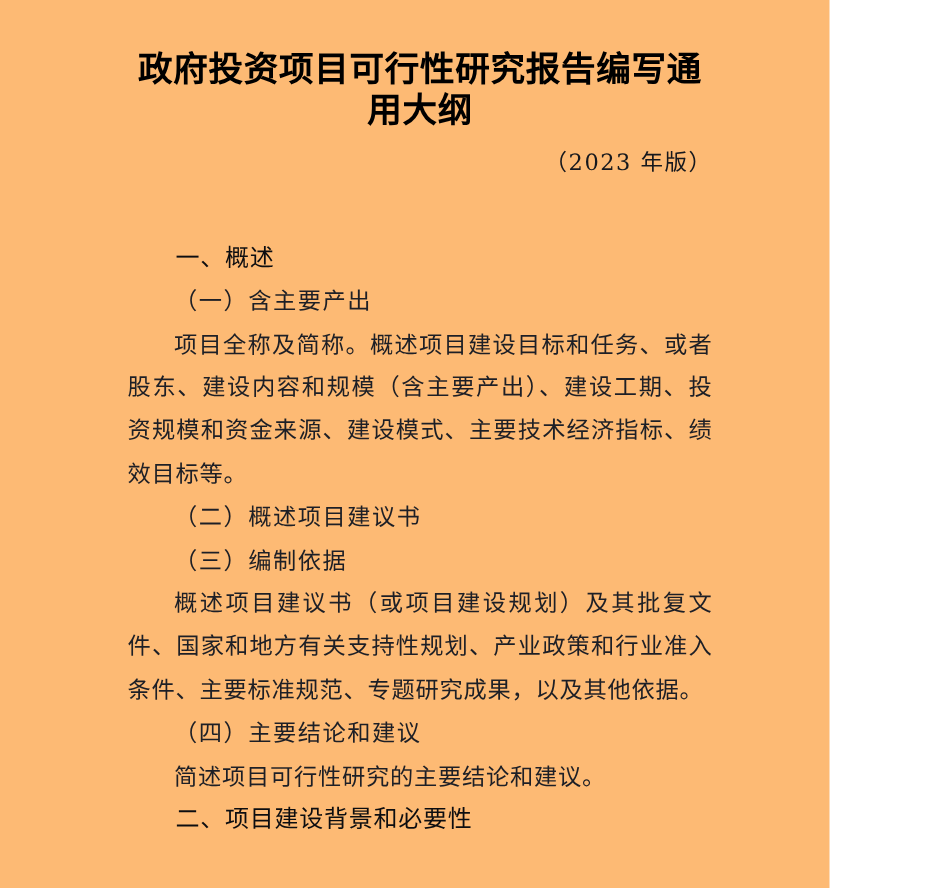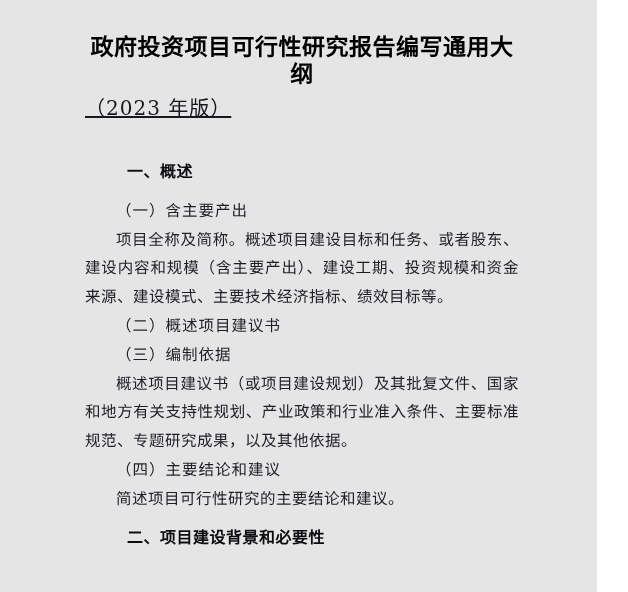--- a/index.html
+++ b/index.html
@@ -2,58 +2,57 @@
 <html lang="zh-CN"><head>
 <meta charset="utf-8">
 <style>
   html, body {
     margin: 0;
     padding: 0;
     background: #ffffff;
   }
   .page {
     position: relative;
-    width: 597px;
+    width: 553px;
     height: 592px;
     box-sizing: border-box;
     padding: 33px 78px 0 85px;
-    background: #e5e5e5;
+    background: #fdba74;
     color: #1d1f26;
     font-family: "DejaVu Serif", "Liberation Serif", serif;
     overflow: hidden;
   }
   .doc-title {
     margin: 0;
     font-size: 23px;
     line-height: 27px;
     font-weight: 700;
     text-align: center;
     letter-spacing: 0.5px;
     color: #000000;
     font-family: "DejaVu Serif", "Liberation Serif", serif;
   }
   .doc-subtitle {
     margin: 11px 0 0 0;
-    font-size: 20px;
+    font-size: 15px;
     line-height: 20px;
-    text-align: left;
+    text-align: right;
     letter-spacing: 1px;
     color: #16181d;
-    text-decoration: underline;
   }
   .doc-content {
     margin-top: 40px;
     font-size: 15.5px;
     line-height: 28.8px;
   }
   .section-heading {
-    margin: 10px;
+    margin: 0;
     font-size: 16px;
     line-height: 28.8px;
-    font-weight: 700;
+    font-weight: 400;
     text-indent: 2em;
     letter-spacing: 0.5px;
     color: #0c0d10;
     font-family: "DejaVu Sans", "Liberation Sans", sans-serif;
   }
   .subsection-heading {
     margin: 0;
     font-size: 15.5px;
     line-height: 28.8px;
     font-weight: 400;

